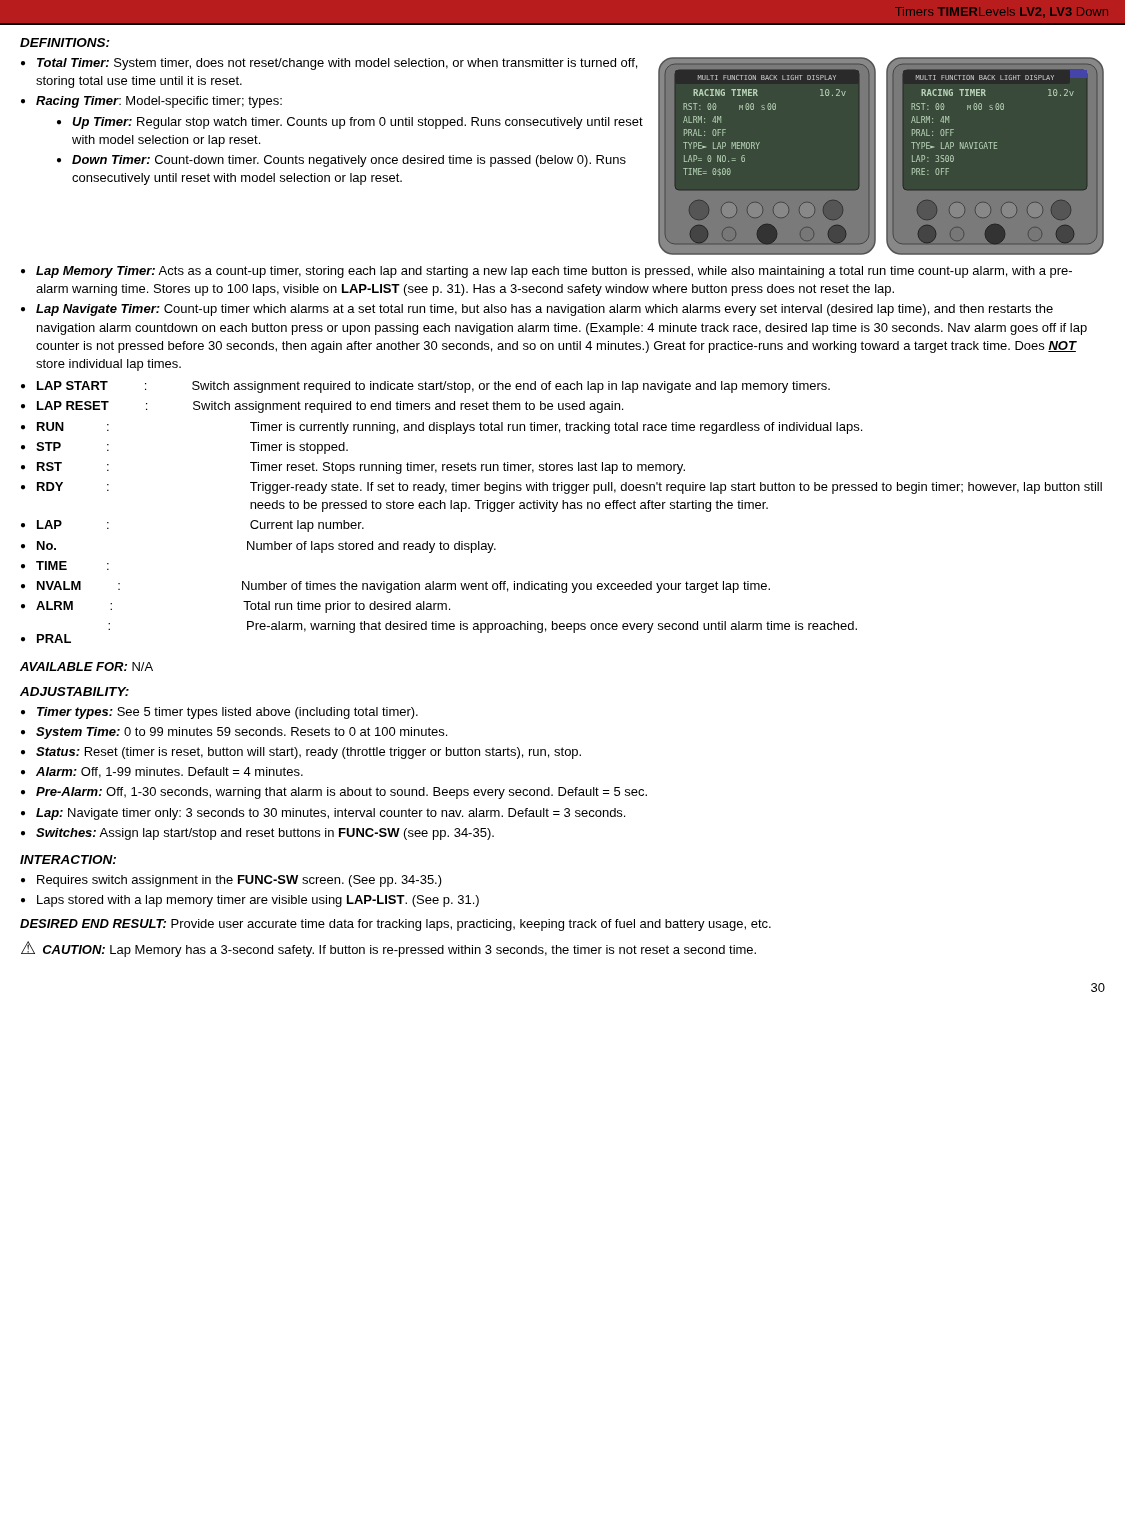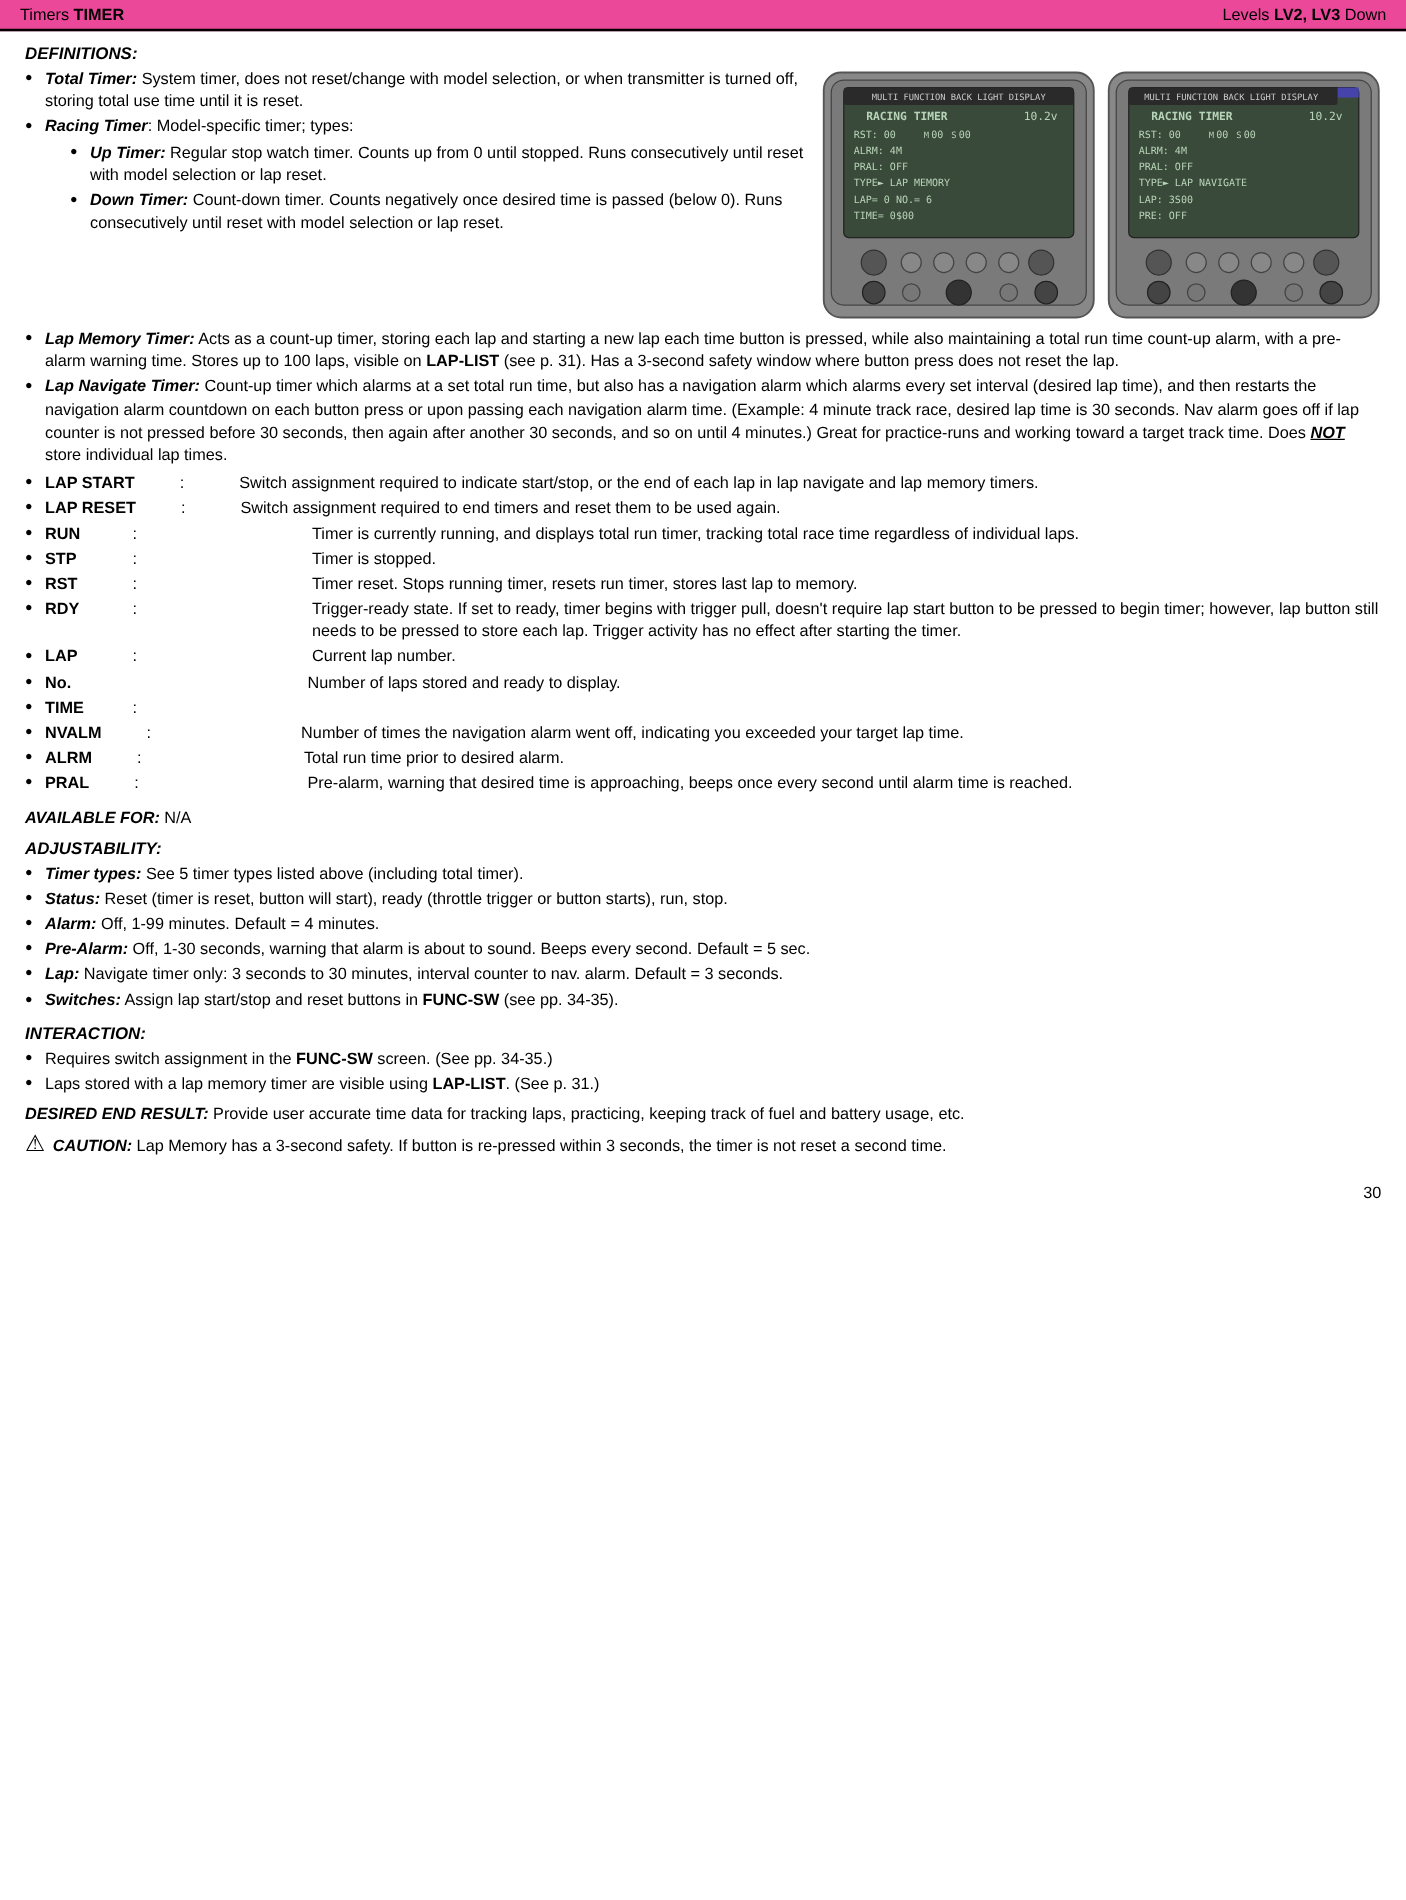--- a/index.html
+++ b/index.html
@@ -7,25 +7,25 @@
       font-family: Arial, sans-serif;
       font-size: 13px;
       background: #fff;
       color: #000;
       width: 1125px;
       min-height: 1520px;
       padding: 0;
     }
     .header-bar {
       display: flex;
-      justify-content: space-between;
+      justify-content: flex-end;
       align-items: center;
       padding: 4px 16px;
       border-bottom: 2px solid #000;
-      background: #ec4899;
+      background: #b91c1c;
     }
     .main-content {
       padding: 10px 20px 16px 20px;
     }
     .definitions-title {
       font-size: 13.5px;
       font-style: italic;
       font-weight: bold;
       margin-bottom: 4px;
     }
@@ -353,36 +353,40 @@
     </div>
 
     <div class="def-row">
       <div class="def-term" style="min-width:50px;"><span class="bold">ALRM</span></div>
       <div class="def-colon">:</div>
       <div style="min-width:50px; flex-shrink:0;"></div>
       <div class="def-desc">Total run time prior to desired alarm.</div>
     </div>
 
     <div class="def-row">
-      <div class="def-term" style="min-width:50px;"><span class="bold">PRAL</span></div>
+      <div class="def-term" style="min-width:50px;margin-top:13px;"><span class="bold">PRAL</span></div>
       <div class="def-colon">:</div>
       <div style="min-width:55px; flex-shrink:0;"></div>
       <div class="def-desc">Pre-alarm, warning that desired time is approaching, beeps once every second until alarm time is reached.</div>
     </div>
   </div>
 
   <div style="margin-top:10px; margin-bottom:4px;">
     <span class="italic-bold">AVAILABLE FOR:</span><span> N/A</span>
   </div>
 
   <div class="section-title">ADJUSTABILITY:</div>
   <ul style="margin-bottom:6px;">
     <li>
       <span class="italic-bold">Timer types:</span>
       <span>   See 5 timer types listed above (including total timer).</span>
+    </li>
+    <li>
+      <span class="italic-bold">System Time:</span>
+      <span> 0 to 99 minutes 59 seconds. Resets to 0 at 100 minutes.</span>
     </li>
     <li>
       <span class="italic-bold">Status:</span>
       <span>            Reset (timer is reset, button will start), ready (throttle trigger or button starts), run, stop.</span>
     </li>
     <li>
       <span class="italic-bold">Alarm:</span>
       <span>              Off, 1-99 minutes. Default = 4 minutes.</span>
     </li>
     <li>

